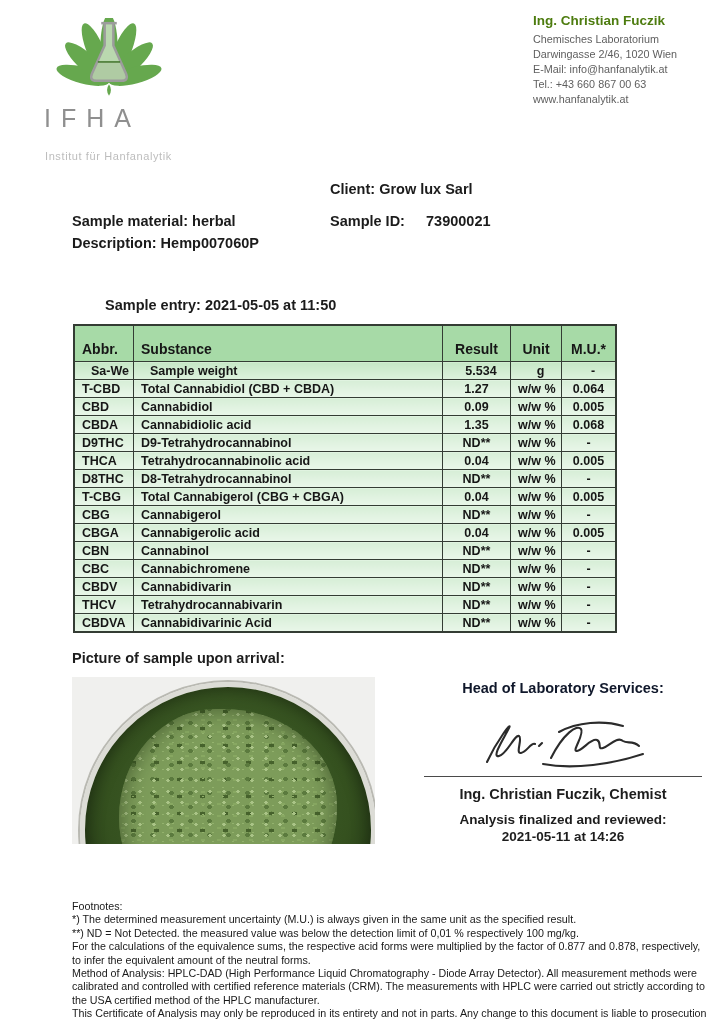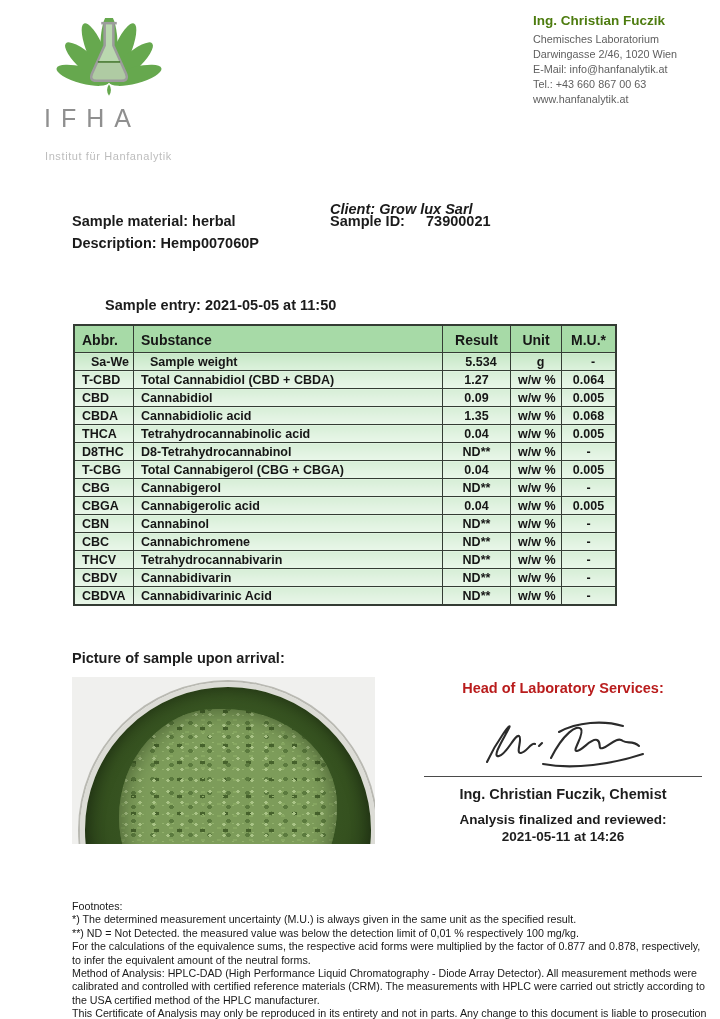--- a/index.html
+++ b/index.html
@@ -19,37 +19,37 @@
   }
   .contact{position:absolute; left:533px; top:13px; width:180px; color:#565656;}
   .contact-name{font-size:13.5px; font-weight:700; color:#4d7c0f; margin-bottom:4px;}
   .contact-line{font-size:10.8px; line-height:15px; color:#5e5e5e; font-weight:400;}
   .doc-title{
     position:absolute; left:110px; top:106px; width:480px; text-align:center;
     font-size:29px; line-height:31px; font-weight:700; color:#111; letter-spacing:-0.3px;
   }
   
   .meta{position:absolute; font-size:14.5px; font-weight:700; color:#1b1b1b;}
-  .m-client{left:330px; top:201px;font-style:italic;}
+  .m-client{left:330px; top:181px;}
   .m-material{left:72px; top:213px;}
   .m-sampleid-label{left:330px; top:213px;}
   .m-sampleid-value{left:426px; top:213px;}
   .m-description{left:72px; top:235px;}
   .m-entry{left:72px; top:297px;margin-left:33px;}
   
   .results{
     position:absolute; left:74px; top:325px; width:541px;
     border-collapse:collapse; table-layout:fixed;
     font-size:12.5px; font-weight:700; color:#161616;
   }
   .results th, .results td{
     border:1px solid #343c34; padding:1px 7px; overflow:hidden; white-space:nowrap;
   }
   .results th{
-    background:#a7daa7; font-size:14px; text-align:left; height:23px; padding-top:2px;
+    background:#a7daa7; font-size:14px; text-align:left; height:23px; padding-top:11px;
   }
   .results td{height:15px;}
   .results tr td{background:linear-gradient(#d7eed7,#e9f7e9);}
   .results tr:first-child td{background:linear-gradient(#c6e7c6,#ddf2dd);padding-left:16px;}
   .results th.c-center, .results td.c-center{text-align:center;}
   .results{outline:1px solid #343c34;}
   
   .pic-heading{position:absolute; left:72px; top:650px; font-size:14.5px; font-weight:700;}
   .photo{
     position:absolute; left:72px; top:677px; width:303px; height:167px;
@@ -70,21 +70,21 @@
       radial-gradient(#5b7a3e 20%, rgba(0,0,0,0) 21%),
       radial-gradient(#93b26d 14%, rgba(0,0,0,0) 15%),
       radial-gradient(#46622c 16%, rgba(0,0,0,0) 17%),
       radial-gradient(#88a862 15%, rgba(0,0,0,0) 16%);
     background-size:14px 11px, 19px 14px, 10px 9px, 23px 17px, 16px 12px;
     background-position:0 0, 5px 7px, 9px 2px, 3px 11px, 12px 5px;
     box-shadow:inset 0 0 22px rgba(20,35,10,.55);
   }
   
   .sig-block{position:absolute; left:424px; top:680px; width:278px; text-align:center;}
-  .sig-heading{font-size:14.5px; font-weight:700; color:#b91c1c;}
+  .sig-heading{font-size:14.5px; font-weight:700; color:#0f172a;}
   .sig-art{display:block; margin:16px auto 0 auto;}
   .sig-rule{border:none; border-top:1.5px solid #4a4a4a; margin:2px 0 0 0;}
   .sig-name{font-size:14.5px; font-weight:700; margin-top:9px;}
   .sig-finalized{font-size:13.5px; font-weight:700; margin-top:10px;}
   .sig-date{font-size:13.5px; font-weight:700; margin-top:2px;}
   
   .footnotes{
     position:absolute; left:72px; top:900px; width:636px;
     font-size:10.7px; line-height:13.4px; font-weight:400; color:#191919;
   }
@@ -177,20 +177,27 @@
           <td class="c-center">0.005</td>
         </tr>
         <tr>
           <td>CBDA</td>
           <td>Cannabidiolic acid</td>
           <td class="c-center">1.35</td>
           <td class="c-center">w/w %</td>
           <td class="c-center">0.068</td>
         </tr>
         <tr>
+          <td>D9THC</td>
+          <td>D9-Tetrahydrocannabinol</td>
+          <td class="c-center">ND**</td>
+          <td class="c-center">w/w %</td>
+          <td class="c-center">-</td>
+        </tr>
+        <tr>
           <td>THCA</td>
           <td>Tetrahydrocannabinolic acid</td>
           <td class="c-center">0.04</td>
           <td class="c-center">w/w %</td>
           <td class="c-center">0.005</td>
         </tr>
         <tr>
           <td>D8THC</td>
           <td>D8-Tetrahydrocannabinol</td>
           <td class="c-center">ND**</td>
@@ -226,29 +233,29 @@
           <td class="c-center">-</td>
         </tr>
         <tr>
           <td>CBC</td>
           <td>Cannabichromene</td>
           <td class="c-center">ND**</td>
           <td class="c-center">w/w %</td>
           <td class="c-center">-</td>
         </tr>
         <tr>
+          <td>CBDV</td>
+          <td>Cannabidivarin</td>
+          <td class="c-center">ND**</td>
+          <td class="c-center">w/w %</td>
+          <td class="c-center">-</td>
+        </tr>
+        <tr>
           <td>THCV</td>
           <td>Tetrahydrocannabivarin</td>
-          <td class="c-center">ND**</td>
-          <td class="c-center">w/w %</td>
-          <td class="c-center">-</td>
-        </tr>
-        <tr>
-          <td>CBDV</td>
-          <td>Cannabidivarin</td>
           <td class="c-center">ND**</td>
           <td class="c-center">w/w %</td>
           <td class="c-center">-</td>
         </tr>
         <tr>
           <td>CBDVA</td>
           <td>Cannabidivarinic Acid</td>
           <td class="c-center">ND**</td>
           <td class="c-center">w/w %</td>
           <td class="c-center">-</td>

